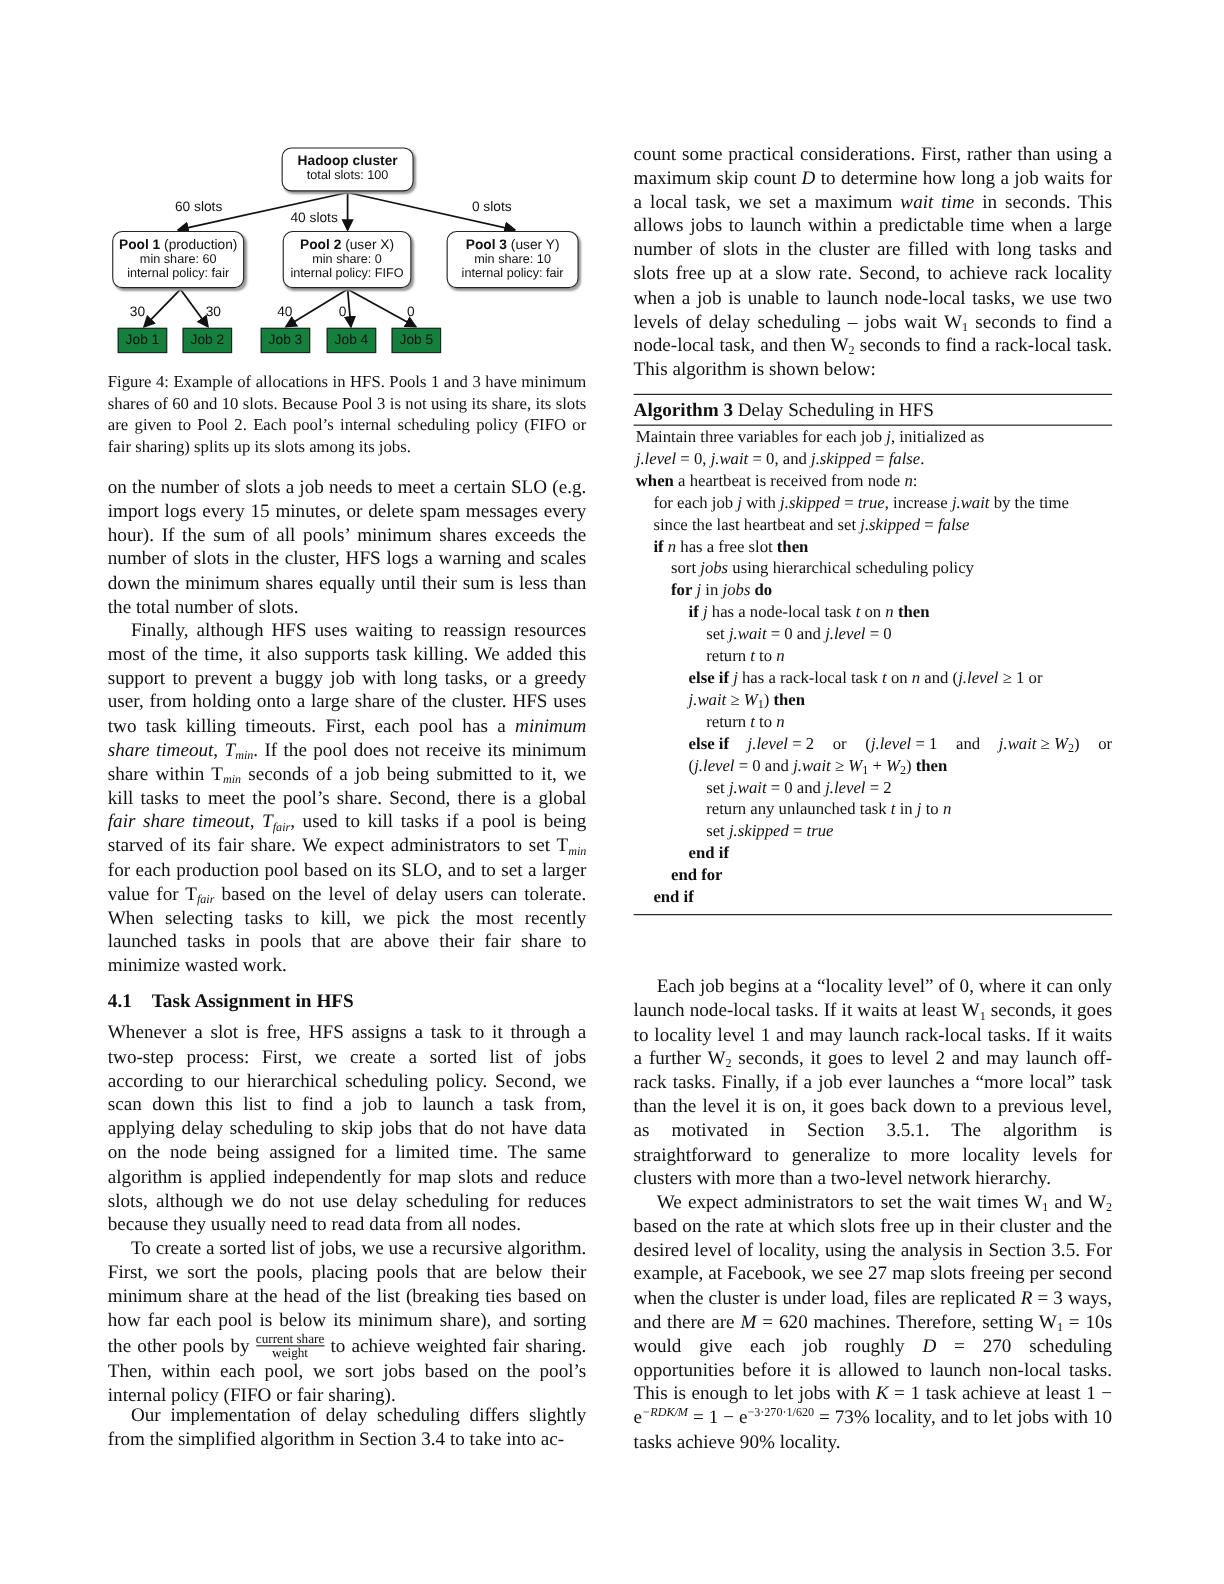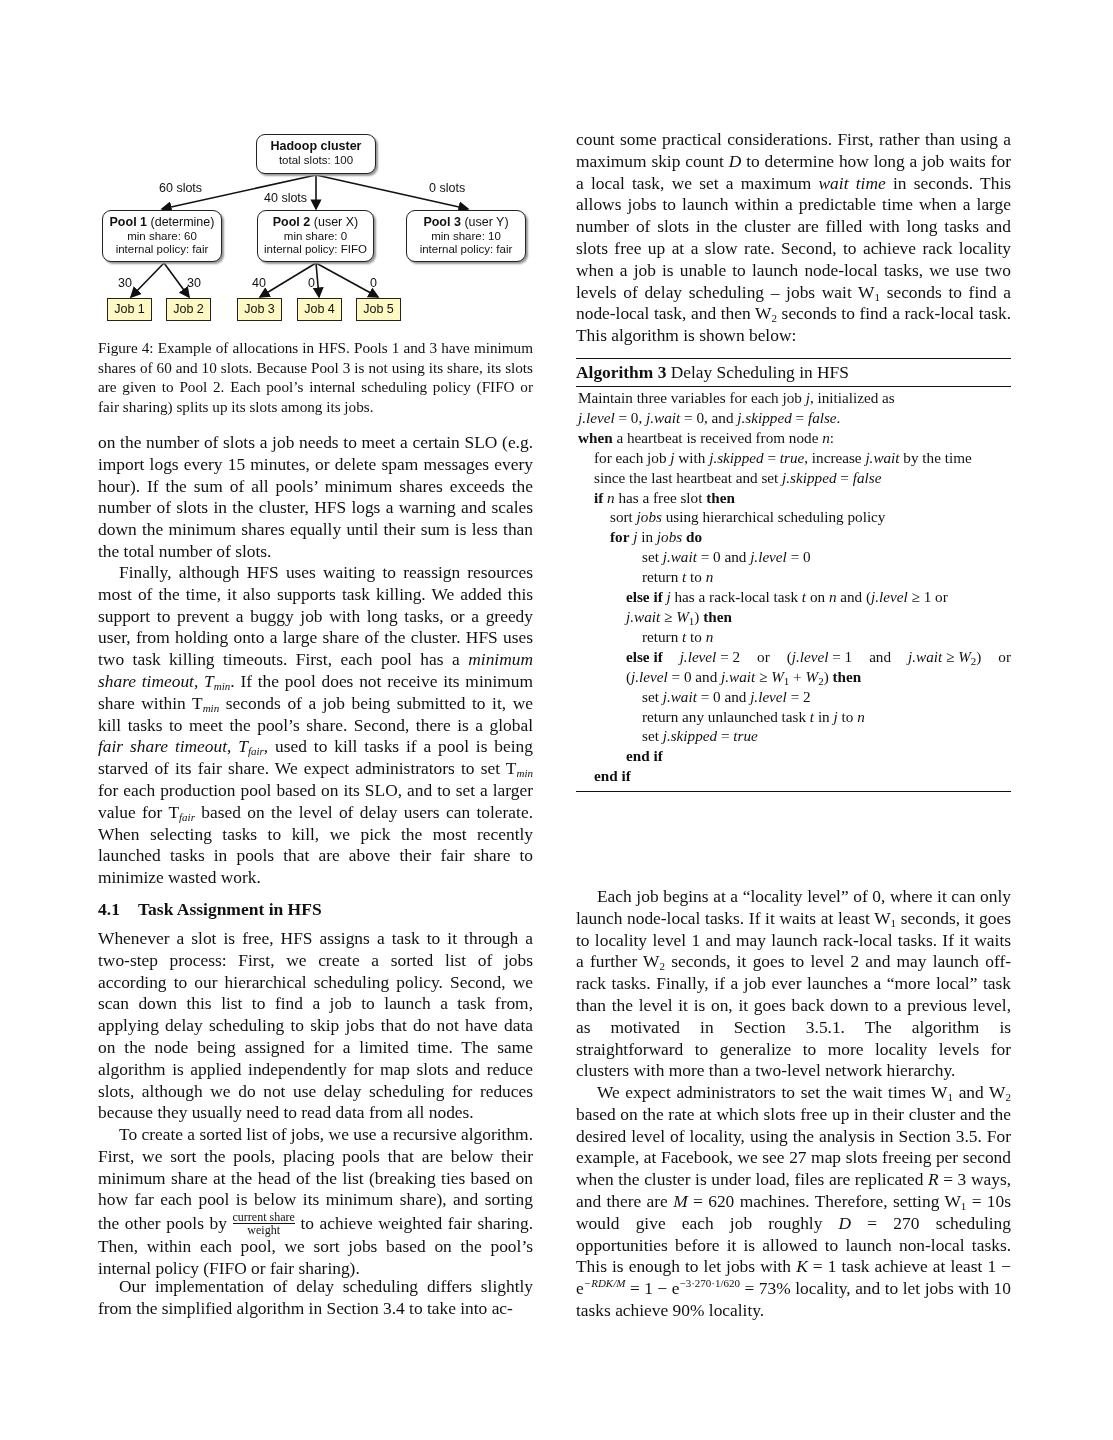--- a/index.html
+++ b/index.html
@@ -11,21 +11,21 @@
   i, .m { font-style:italic; }
   sub { font-size:11px; vertical-align:-3px; line-height:0; }
   sup { font-size:11px; vertical-align:7px; line-height:0; }
 
   
   #figure { position:absolute; left:95px; top:125px; width:445px; height:205px; }
   .node { position:absolute; border:1.3px solid #222; border-radius:9px; background:#fff;
           box-shadow:2px 2px 2px #999; text-align:center;
           font-family:"Liberation Sans", "DejaVu Sans", sans-serif; font-size:11.5px; line-height:13.5px; box-sizing:border-box; }
   .node b { font-weight:bold; }
-  .job { position:absolute; border:1.2px solid #222; background:#fef9c3; text-align:center;
+  .job { position:absolute; border:1.2px solid #222; background:#15803d; text-align:center;
          font-family:"Liberation Sans", "DejaVu Sans", sans-serif; font-size:12.5px; line-height:20px; box-sizing:border-box; }
   .elabel { position:absolute; font-family:"Liberation Sans", "DejaVu Sans", sans-serif; font-size:12.5px; }
   #fig-svg { position:absolute; left:0; top:0; }
 
   #caption { position:absolute; left:98px; top:338px; width:435px; font-size:15.2px; line-height:19.6px; text-align:justify; margin:0; }
 
   h3.sec { position:absolute; left:98px; top:899px; margin:0; font-size:17.5px; font-weight:bold; }
   h3.sec span.num { display:inline-block; width:40px; }
 
   
@@ -66,21 +66,21 @@
   <div class="node" style="left:161px; top:9px; width:120px; height:40px; padding-top:5px;">
     <div style="font-weight:bold; font-size:12.5px;">Hadoop cluster</div>
     <div>total slots: 100</div>
   </div>
 
   <div class="elabel" style="left:64px; top:56px;">60 slots</div>
   <div class="elabel" style="left:169px; top:66px;">40 slots</div>
   <div class="elabel" style="left:334px; top:56px;">0 slots</div>
 
   <div class="node" style="left:7px; top:85px; width:120px; height:52px; padding-top:5px;">
-    <div style="font-size:12.5px;"><b>Pool 1</b> <span>(determine)</span></div>
+    <div style="font-size:12.5px;"><b>Pool 1</b> <span>(production)</span></div>
     <div>min share: 60</div>
     <div>internal policy: fair</div>
   </div>
   <div class="node" style="left:162px; top:85px; width:117px; height:52px; padding-top:5px;">
     <div style="font-size:12.5px;"><b>Pool 2</b> <span>(user X)</span></div>
     <div>min share: 0</div>
     <div>internal policy: FIFO</div>
   </div>
   <div class="node" style="left:311px; top:85px; width:120px; height:52px; padding-top:5px;">
     <div style="font-size:12.5px;"><b>Pool 3</b> <span>(user Y)</span></div>
@@ -123,39 +123,41 @@
   <div class="rule-mid"></div>
   <div class="lines">
     <div class="ln" style="padding-left:2px;">Maintain three variables for each job <i>j</i>, initialized as</div>
     <div class="ln" style="padding-left:2px;"><i>j.level</i> = 0, <i>j.wait</i> = 0, and <i>j.skipped</i> = <i>false</i>.</div>
     <div class="ln" style="padding-left:2px;"><b>when</b> a heartbeat is received from node <i>n</i>:</div>
     <div class="ln" style="padding-left:18px;">for each job <i>j</i> with <i>j.skipped</i> = <i>true</i>, increase <i>j.wait</i> by the time</div>
     <div class="ln" style="padding-left:18px;">since the last heartbeat and set <i>j.skipped</i> = <i>false</i></div>
     <div class="ln" style="padding-left:18px;"><b>if</b> <i>n</i> has a free slot <b>then</b></div>
     <div class="ln" style="padding-left:34px;">sort <i>jobs</i> using hierarchical scheduling policy</div>
     <div class="ln" style="padding-left:34px;"><b>for</b> <i>j</i> in <i>jobs</i> <b>do</b></div>
+    <div class="ln" style="padding-left:50px;"><b>if</b> <i>j</i> has a node-local task <i>t</i> on <i>n</i> <b>then</b></div>
     <div class="ln" style="padding-left:66px;">set <i>j.wait</i> = 0 and <i>j.level</i> = 0</div>
     <div class="ln" style="padding-left:66px;">return <i>t</i> to <i>n</i></div>
     <div class="ln" style="padding-left:50px;"><b>else if</b> <i>j</i> has a rack-local task <i>t</i> on <i>n</i> and (<i>j.level</i> ≥ 1 or</div>
     <div class="ln" style="padding-left:50px;"><i>j.wait</i> ≥ <i>W</i><sub>1</sub>) <b>then</b></div>
     <div class="ln" style="padding-left:66px;">return <i>t</i> to <i>n</i></div>
     <div class="ln just" style="padding-left:50px;">
         <b>else if</b>
         <span><i>j.level</i> = 2</span>
         <span>or</span>
         <span>(<i>j.level</i> = 1</span>
         <span>and</span>
         <span><i>j.wait</i> ≥ <i>W</i><sub>2</sub>)</span>
         <span>or</span>
       </div>
     <div class="ln" style="padding-left:50px;">(<i>j.level</i> = 0 and <i>j.wait</i> ≥ <i>W</i><sub>1</sub> + <i>W</i><sub>2</sub>) <b>then</b></div>
     <div class="ln" style="padding-left:66px;">set <i>j.wait</i> = 0 and <i>j.level</i> = 2</div>
     <div class="ln" style="padding-left:66px;">return any unlaunched task <i>t</i> in <i>j</i> to <i>n</i></div>
     <div class="ln" style="padding-left:66px;">set <i>j.skipped</i> = <i>true</i></div>
     <div class="ln" style="padding-left:50px;"><b>end if</b></div>
+    <div class="ln" style="padding-left:34px;"><b>end for</b></div>
     <div class="ln" style="padding-left:18px;"><b>end if</b></div>
   </div>
   <div class="rule-bot"></div>
 </div>
 
 <p class="body indent abs" style="left:576px; top:886px; width:435px;"><span>Each job begins at a “locality level” of 0, where it can only launch node-local tasks. If it waits at least W</span><sub>1</sub><span> seconds, it goes to locality level 1 and may launch rack-local tasks. If it waits a further W</span><sub>2</sub><span> seconds, it goes to level 2 and may launch off-rack tasks. Finally, if a job ever launches a “more local” task than the level it is on, it goes back down to a previous level, as motivated in Section 3.5.1. The algorithm is straightforward to generalize to more locality levels for clusters with more than a two-level network hierarchy.</span></p>
 
 <p class="body indent abs" style="left:576px; top:1082px; width:435px;"><span>We expect administrators to set the wait times W</span><sub>1</sub><span> and W</span><sub>2</sub><span> based on the rate at which slots free up in their cluster and the desired level of locality, using the analysis in Section 3.5. For example, at Facebook, we see 27 map slots freeing per second when the cluster is under load, files are replicated </span><i>R</i><span> = 3 ways, and there are </span><i>M</i><span> = 620 machines. Therefore, setting W</span><sub>1</sub><span> = 10s would give each job roughly </span><i>D</i><span> = 270 scheduling opportunities before it is allowed to launch non-local tasks. This is enough to let jobs with </span><i>K</i><span> = 1 task achieve at least 1 − e</span><sup class="m">−RDK/M</sup><span> = 1 − e</span><sup>−3·270·1/620</sup><span> = 73% locality, and to let jobs with 10 tasks achieve 90% locality.</span></p>
 
 </body></html>

